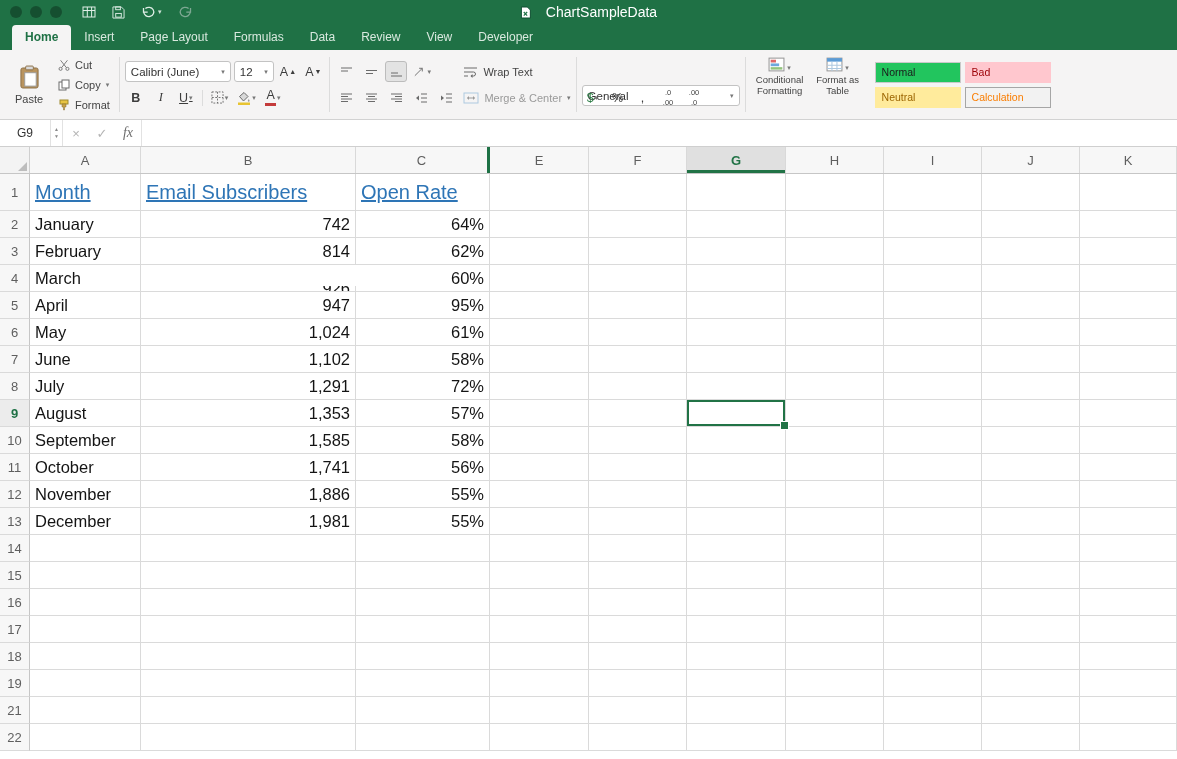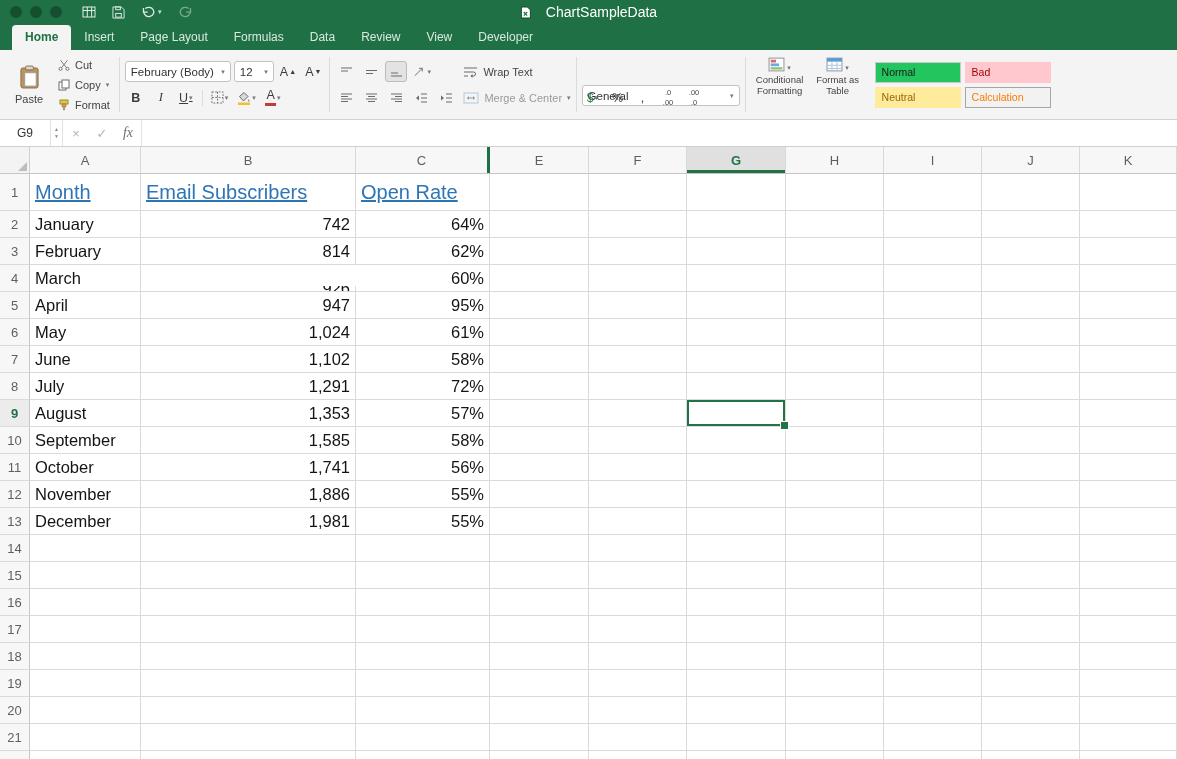--- a/index.html
+++ b/index.html
@@ -177,21 +177,21 @@
           <span>Format</span>
         </div>
       </div>
     </div>
 
     <div class="rsep"></div>
 
     <div class="col">
       <div class="frow">
         <div class="combo combo-font">
-          <span>February (Body)</span>
+          <span>Calibri (June)</span>
           <span class="caret">▾</span>
         </div>
         <div class="combo combo-size">
           <span>12</span>
           <span class="caret">▾</span>
         </div>
         <div class="tbtn">
           <span>A</span>
             <span class="mini">▲</span>
         </div>
@@ -651,33 +651,20 @@
           <div class="cell" style="width: 215px;"></div>
           <div class="cell" style="width: 134px;"></div>
           <div class="cell" style="width: 99px;"></div>
           <div class="cell" style="width: 98px;"></div>
           <div class="cell" style="width: 99px;"></div>
           <div class="cell" style="width: 98px;"></div>
           <div class="cell" style="width: 98px;"></div>
           <div class="cell" style="width: 98px;"></div>
           <div class="cell" style="width: 97px;"></div>
         </div>
-        <div class="grid-row" style="height: 27px;">
-          <div class="row-h">20</div>
-          <div class="cell" style="width: 111px;"></div>
-          <div class="cell" style="width: 215px;"></div>
-          <div class="cell" style="width: 134px;"></div>
-          <div class="cell" style="width: 99px;"></div>
-          <div class="cell" style="width: 98px;"></div>
-          <div class="cell" style="width: 99px;"></div>
-          <div class="cell" style="width: 98px;"></div>
-          <div class="cell" style="width: 98px;"></div>
-          <div class="cell" style="width: 98px;"></div>
-          <div class="cell" style="width: 97px;"></div>
-        </div>
         <div class="grid-row" style="height: 27px; justify-content: space-between;">
           <div class="row-h">21</div>
           <div class="cell" style="width: 111px;"></div>
           <div class="cell" style="width: 215px;"></div>
           <div class="cell" style="width: 134px;"></div>
           <div class="cell" style="width: 99px;"></div>
           <div class="cell" style="width: 98px;"></div>
           <div class="cell" style="width: 99px;"></div>
           <div class="cell" style="width: 98px;"></div>
           <div class="cell" style="width: 98px;"></div>

